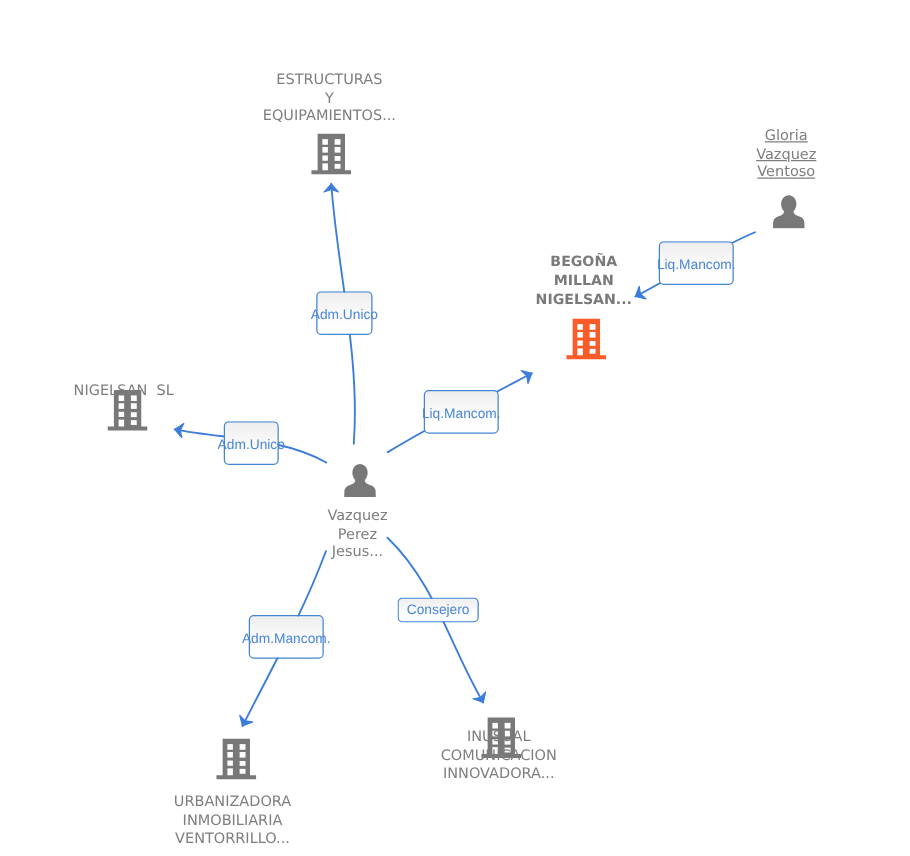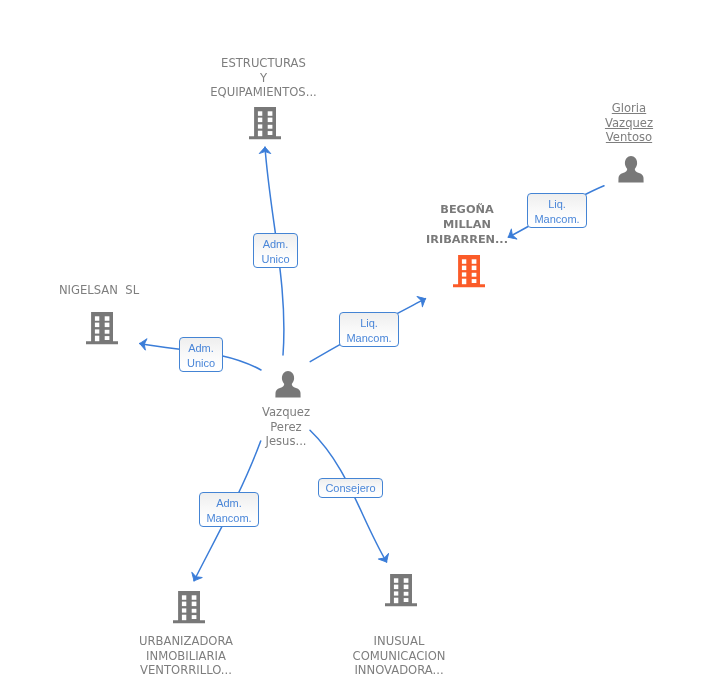--- a/index.html
+++ b/index.html
@@ -10,21 +10,21 @@
   #stage{position:absolute;left:0;top:0;width:707px;height:685px;margin-top:22px;}
   #edges{position:absolute;left:0;top:0;width:728px;height:685px;}
   .node{position:absolute;}
   .node-icon{position:absolute;}
   .node-label{position:absolute;text-align:center;color:#7e7e7e;
       font-family:"DejaVu Sans",sans-serif;font-size:11.6px;line-height:14.6px;white-space:pre-wrap;}
   .node-label.highlight{font-weight:bold;font-size:11.3px;line-height:15.1px;color:#7a7a7a;}
   .edge-label{position:absolute;border:1.3px solid #4484d4;border-radius:4px;
       background:linear-gradient(180deg,#eeeeee 0%,#f7f7f7 40%,#fdfdfd 72%,#ffffff 100%);
       color:#4a86d8;font-family:"Liberation Sans",sans-serif;font-size:11px;text-align:center;box-sizing:border-box;
-      display:flex;flex-direction:column;align-items:center;justify-content:center;}
+      display:flex;align-items:center;justify-content:center;}
   .edge-label span{display:block;line-height:15px;white-space:nowrap;}
   .edge-label.two-line{padding-top:3px;}
   #footer-logo{position:absolute;}
 </style>
 </head>
 <body>
 
 <div id="stage">
 
   <svg id="edges" viewBox="0 0 728 685">
@@ -79,37 +79,37 @@
               <rect x="8.9" y="11.6" width="4.4" height="4.5"></rect>
               <rect x="18.7" y="11.6" width="4.7" height="4.5"></rect>
               <rect x="8.9" y="18.4" width="4.4" height="4.2"></rect>
               <rect x="18.7" y="18.8" width="4.7" height="3.9"></rect>
               <rect x="8.9" y="24.7" width="4.4" height="5.5"></rect>
               <rect x="18.7" y="25.1" width="4.7" height="3.9"></rect>
             </g>
           </svg></div>
     <div class="node-label highlight" style="left: 402px; top: 180px; width: 130px;">BEGOÑA
 MILLAN
-IRIBARREN...</div>
+NIGELSAN...</div>
   </div>
       <div class="node">
     <div class="node-icon" style="left: 86px; top: 289px;"><svg width="32" height="34" viewBox="0 0 32 34">
             <path fill="#787878" d="M5.1,1 H27.0 V30.2 H5.1 Z M0,30.2 H32 V33.3 H0 Z"></path>
             <g fill="#ffffff">
               <rect x="8.9" y="5.3" width="4.4" height="4.5"></rect>
               <rect x="18.7" y="5.3" width="4.7" height="4.5"></rect>
               <rect x="8.9" y="11.6" width="4.4" height="4.5"></rect>
               <rect x="18.7" y="11.6" width="4.7" height="4.5"></rect>
               <rect x="8.9" y="18.4" width="4.4" height="4.2"></rect>
               <rect x="18.7" y="18.8" width="4.7" height="3.9"></rect>
               <rect x="8.9" y="24.7" width="4.4" height="5.5"></rect>
               <rect x="18.7" y="25.1" width="4.7" height="3.9"></rect>
             </g>
           </svg></div>
-    <div class="node-label" style="left: 36px; top: 261px; width: 126px;">NIGELSAN  SL</div>
+    <div class="node-label" style="left: 36px; top: 283px; width: 126px;">NIGELSAN  SL</div>
   </div>
       <div class="node">
     <div class="node-icon" style="left: 275px; top: 348px;"><svg width="26" height="28" viewBox="0 0 26 28">
             <path fill="#787878" d="M13,1.1 C16.4,1.1 19.1,4.0 19.1,8.1 C19.1,12.2 16.4,15.4 13,15.4 C9.6,15.4 6.9,12.2 6.9,8.1 C6.9,4.0 9.6,1.1 13,1.1 Z"></path>
             <path fill="#787878" d="M9.3,13.0 L16.7,13.0 C16.7,16.0 17.9,17.1 21.0,18.0 C24.1,19.0 25.3,20.6 25.5,22.7 L25.6,27.6 L0.4,27.6 L0.5,22.7 C0.7,20.6 1.9,19.0 5.0,18.0 C8.1,17.1 9.3,16.0 9.3,13.0 Z"></path>
           </svg></div>
     <div class="node-label" style="left: 227px; top: 383px; width: 118px;">Vazquez
 Perez
 Jesus...</div>
   </div>
@@ -138,21 +138,21 @@
               <rect x="8.9" y="5.3" width="4.4" height="4.5"></rect>
               <rect x="18.7" y="5.3" width="4.7" height="4.5"></rect>
               <rect x="8.9" y="11.6" width="4.4" height="4.5"></rect>
               <rect x="18.7" y="11.6" width="4.7" height="4.5"></rect>
               <rect x="8.9" y="18.4" width="4.4" height="4.2"></rect>
               <rect x="18.7" y="18.8" width="4.7" height="3.9"></rect>
               <rect x="8.9" y="24.7" width="4.4" height="5.5"></rect>
               <rect x="18.7" y="25.1" width="4.7" height="3.9"></rect>
             </g>
           </svg></div>
-    <div class="node-label" style="left: 327px; top: 612px; width: 144px;">INUSUAL
+    <div class="node-label" style="left: 327px; top: 560px; width: 144px;">INUSUAL
 COMUNICACION
 INNOVADORA...</div>
   </div>
     </div>
 
   <div id="labels-layer">
       <div class="edge-label two-line" style="left: 253px; top: 211px; width: 45px; height: 35px;">
         <span>Adm.</span>
         <span>Unico</span>
       </div>

